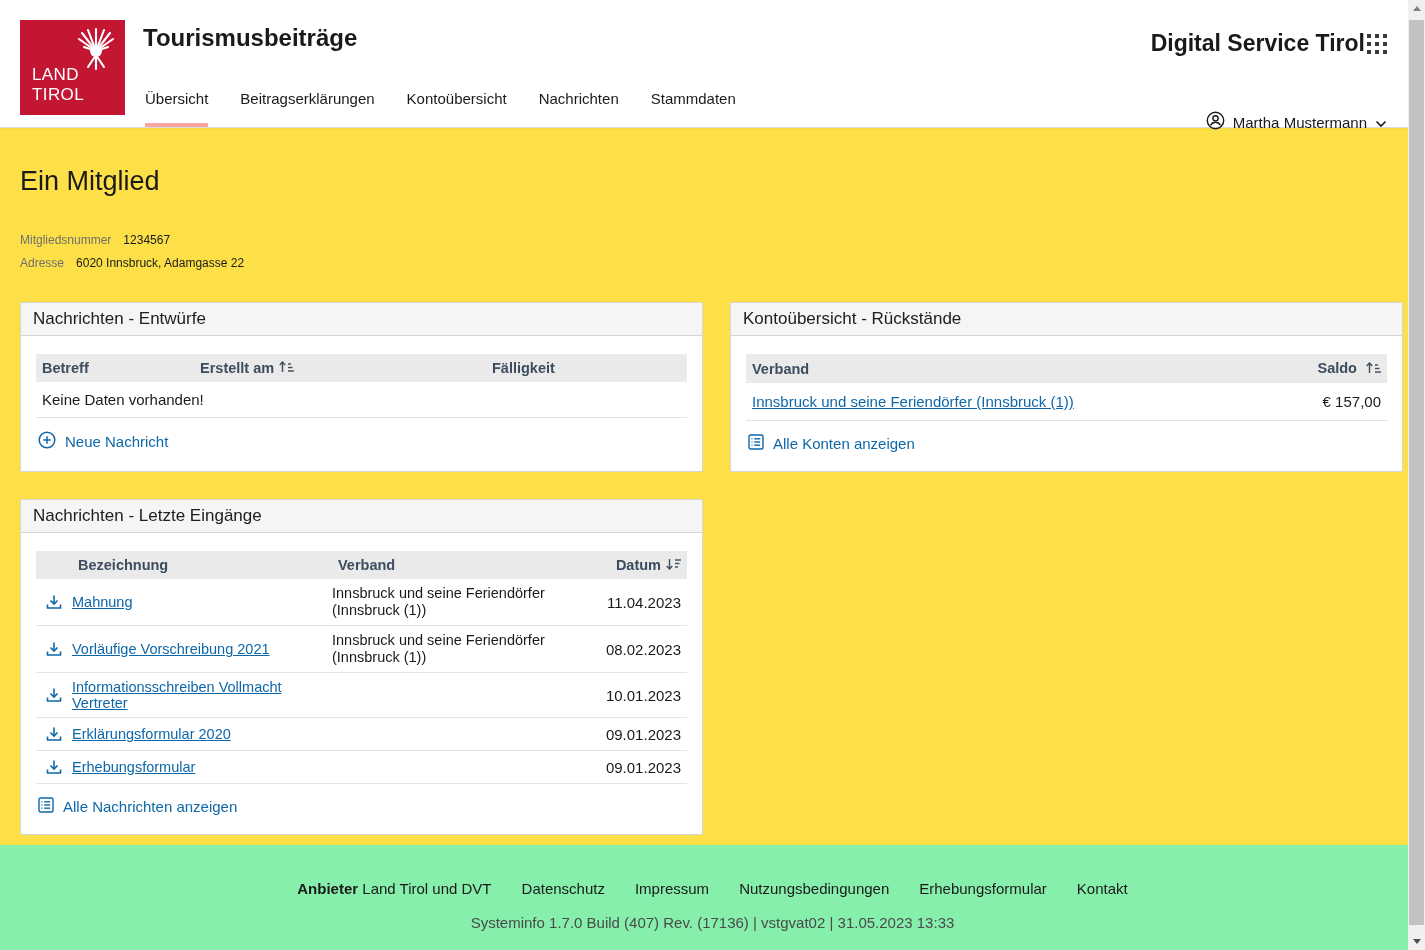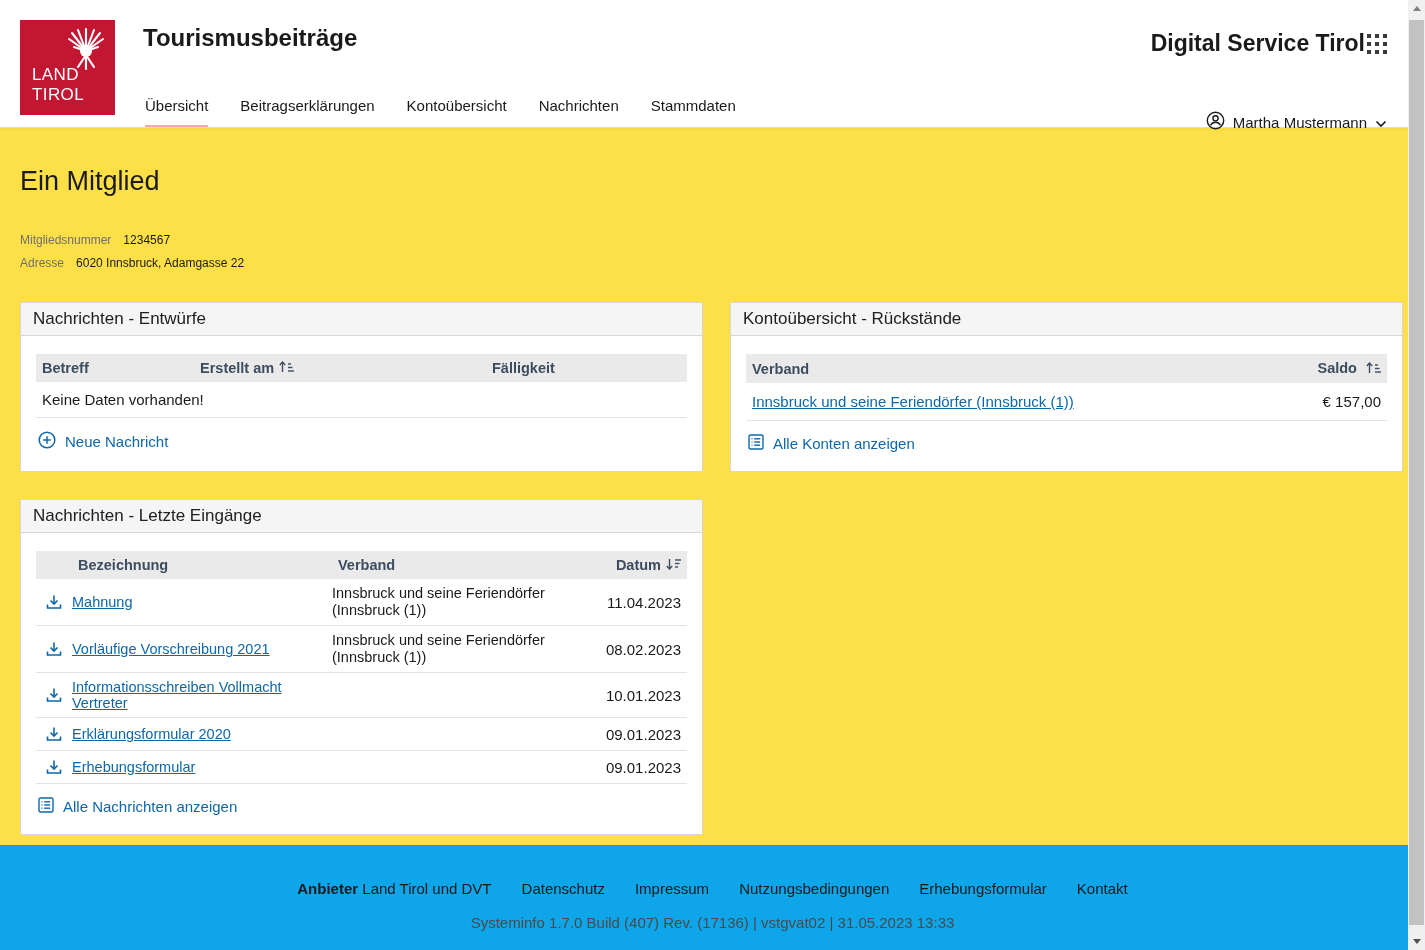--- a/index.html
+++ b/index.html
@@ -6,29 +6,29 @@
   html,body { width:1425px; height:950px; overflow:hidden; }
   body {
     font-family:"Liberation Sans", sans-serif;
     color:#1a1a1a; background:#ffffff; position:relative;
   }
   a { text-decoration:none; }
 
   
   .header { position:relative; height:128px; background:#fff;
             border-bottom:1px solid #dcdcdc; box-shadow:0 1px 3px rgba(0,0,0,.06); z-index:5; }
-  .logo { position:absolute; left:20px; top:20px; width:95px; height:95px;
+  .logo { position:absolute; left:20px; top:20px; width:105px; height:95px;
           background:#c31632; color:#fff; }
   .logo-eagle { position:absolute; right:8px; top:7px; }
   .logo-text { position:absolute; left:12px; bottom:10px; font-size:17px; line-height:1.18;
                letter-spacing:.4px; font-weight:400; }
   .app-title { position:absolute; left:143px; top:24px; font-size:24px; font-weight:700; }
   .nav { position:absolute; left:145px; bottom:0; display:flex; gap:32px; }
   .nav-item { font-size:15px; color:#1a1a1a; padding-bottom:13px; cursor:pointer; }
-  .nav-item.active { border-bottom:2px solid #fca5a5; padding-bottom:10px; }
+  .nav-item.active { border-bottom:4px solid #fca5a5; padding-bottom:16px; }
   .brand { position:absolute; right:38px; top:30px; display:flex; align-items:center; gap:2px; }
   .brand-name { font-size:23px; font-weight:700; }
   .grid-icon { display:grid; grid-template-columns:repeat(3,4px); grid-template-rows:repeat(3,4px);
                gap:4px; cursor:pointer; }
   .grid-icon span { background:#3a3a3a; width:4px; height:4px; }
   .user { position:absolute; right:38px; top:84px; display:flex; align-items:center; gap:8px;
           font-size:15px; cursor:pointer;margin-top:27px; }
 
   
   .main { height:717px; padding:0 20px; background:#fde047; }
@@ -70,21 +70,21 @@
   .ic1 { width:260px; padding-right:48px; }
   .ic2 { flex:1; padding-right:28px; }
   .ic3 { width:96px; text-align:right; display:flex; justify-content:flex-end; align-items:center; }
   .inbox-row { display:flex; align-items:center; border-bottom:1px solid #e3e3e3;
                padding:6px 6px 6px 0; min-height:33px; font-size:14.5px; }
   .inbox-row .ic0 { display:flex; justify-content:center; }
   .inbox-row .ic3 { font-size:15px; display:block; }
   .verband-text { line-height:17px; }
 
   
-  .footer { height:105px; background:#0ea5e9; display:flex; flex-direction:column;
+  .footer { height:105px; background:#86efac; display:flex; flex-direction:column;
             align-items:center; padding-top:35px; }
   .footer-row { display:flex; gap:30px; font-size:15px; align-items:baseline; }
   .footer-provider b { font-weight:700; }
   .footer-link { color:#1a1a1a; cursor:pointer; }
   .sysinfo { margin-top:17px; font-size:15px; color:#4a4a4a; }
 
   
   .scrollbar { position:absolute; right:0; top:0; width:17px; height:950px;
                background:#f0f0f0; z-index:20; }
   .sb-btn { position:absolute; left:0; width:17px; height:17px; display:flex;

